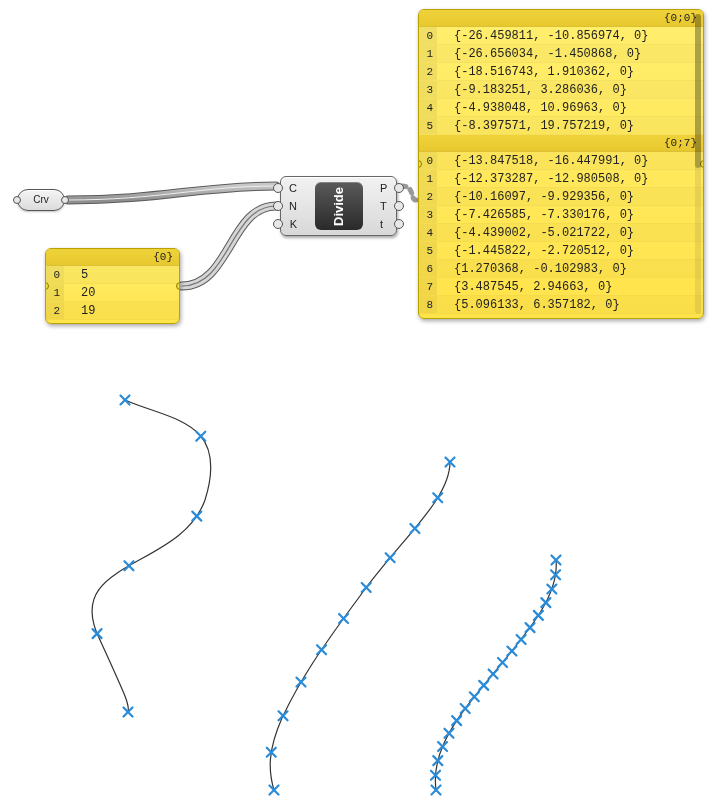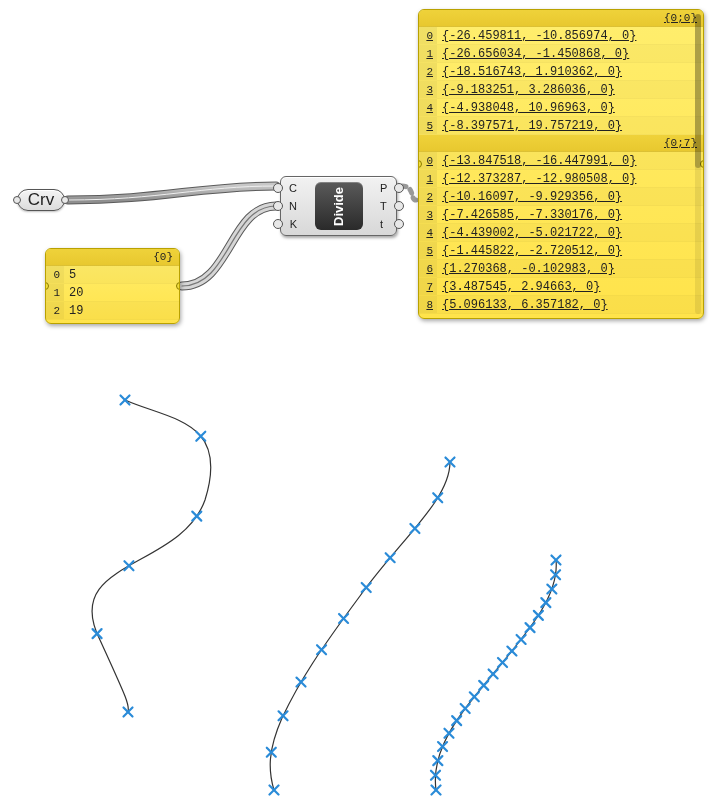--- a/index.html
+++ b/index.html
@@ -24,21 +24,21 @@
     position: absolute;
     left: 17px;
     top: 189px;
     width: 48px;
     height: 22px;
     border: 1px solid #555;
     border-radius: 11px;
     background: linear-gradient(#f4f4f4,#dcdcdc);
     box-shadow: inset 0 1px 0 #fff, 0 1px 2px rgba(0,0,0,.25);
     font-family: Arial, sans-serif;
-    font-size: 17px;
+    font-size: 10px;
     text-align: center;
     line-height: 20px;
     color: #222;
   }
   .crv-param .grip-l,
   .crv-param .grip-r {
     position: absolute;
     top: 50%; transform: translateY(-50%);
     width: 8px; height: 8px;
     border: 1px solid #555;
@@ -156,21 +156,21 @@
     width: 18px;
     text-align: right;
     padding-right: 4px;
     background: rgba(0,0,0,.06);
     height: 100%;
     line-height: 18px;
     font-size: 11px;
   }
   .panel .val {
     flex: 1;
-    padding-left: 5px;
+    padding-left: 17px;
     height: 100%;
     line-height: 18px;
     white-space: nowrap;
     overflow: hidden;
   }
   
   .panel .scroll-track {
     position: absolute;
     top: 4px;
     right: 2px;
@@ -195,21 +195,20 @@
     top: 248px;
     width: 135px;
     height: 76px;
   }
   #panel-big {
     left: 418px;
     top: 9px;
     width: 286px;
     height: 310px;
     padding-bottom: 2px;
-    text-decoration: underline;
   }
 
   
   svg.wires {
     position: absolute;
     inset: 0;
     width: 712px;
     height: 796px;
     pointer-events: none;
   }

